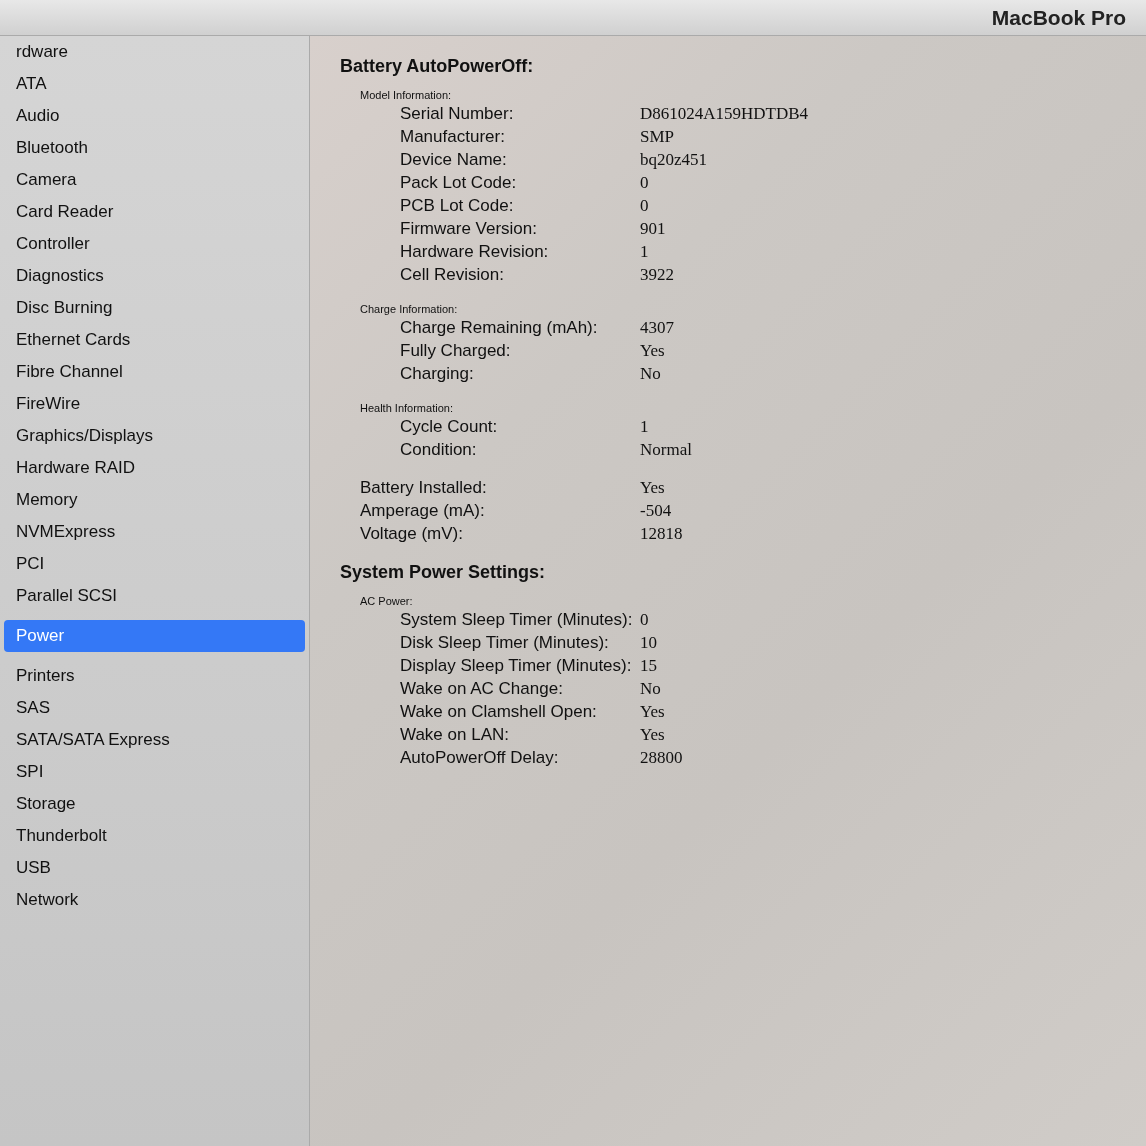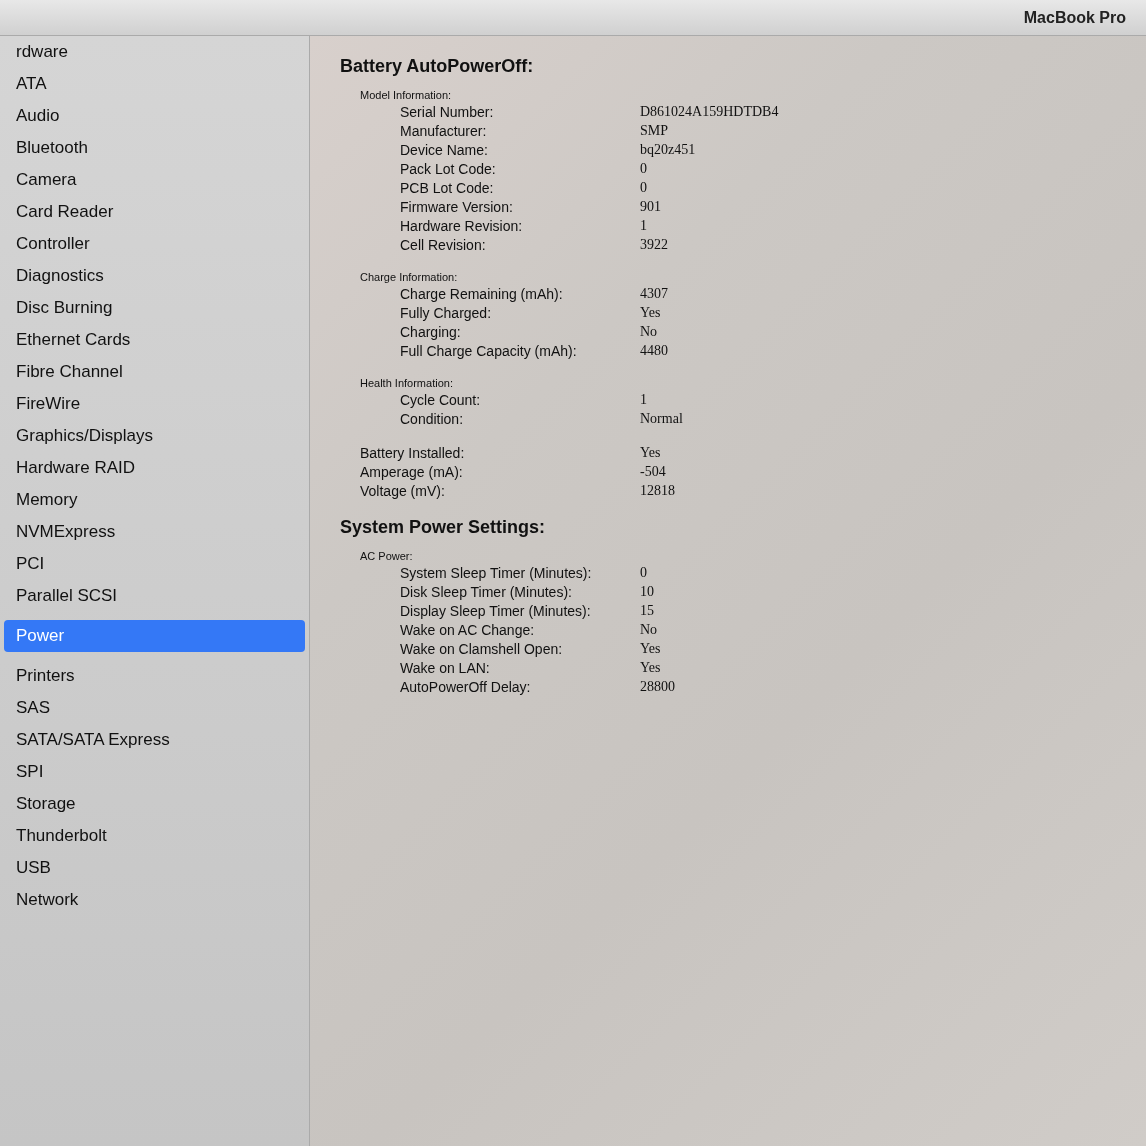--- a/index.html
+++ b/index.html
@@ -18,21 +18,21 @@
       height: 36px;
       background: linear-gradient(180deg, #e8e8e8 0%, #d0d0d0 100%);
       display: flex;
       align-items: center;
       justify-content: flex-end;
       padding-right: 20px;
       border-bottom: 1px solid #aaa;
       flex-shrink: 0;
     }
     .title-bar-text {
-      font-size: 16px;
+      font-size: 21px;
       font-weight: 600;
       color: #222;
     }
 
     
     .main-layout {
       display: flex;
       flex: 1;
       overflow: hidden;
     }
@@ -75,21 +75,21 @@
       margin-bottom: 12px;
     }
 
     .info-group {
       margin-bottom: 18px;
     }
 
     .info-row {
       display: flex;
       margin-bottom: 3px;
-      font-size: 14px;
+      font-size: 17px;
       color: #111;
     }
 
     .info-label {
       min-width: 300px;
       padding-left: 20px;
       color: #111;
     }
     .info-label.sub {
       padding-left: 60px;
@@ -195,24 +195,20 @@
         <span class="info-value">4307</span>
       </div>
       <div class="info-row">
         <span class="info-label sub">Fully Charged:</span>
         <span class="info-value">Yes</span>
       </div>
       <div class="info-row">
         <span class="info-label sub">Charging:</span>
         <span class="info-value">No</span>
       </div>
-      <div class="info-row">
-        <span class="info-label sub">Full Charge Capacity (mAh):</span>
-        <span class="info-value">4480</span>
-      </div>
     </div>
 
     <div class="info-group">
       <div class="group-label">Health Information:</div>
       <div class="info-row">
         <span class="info-label sub">Cycle Count:</span>
         <span class="info-value">1</span>
       </div>
       <div class="info-row">
         <span class="info-label sub">Condition:</span>

